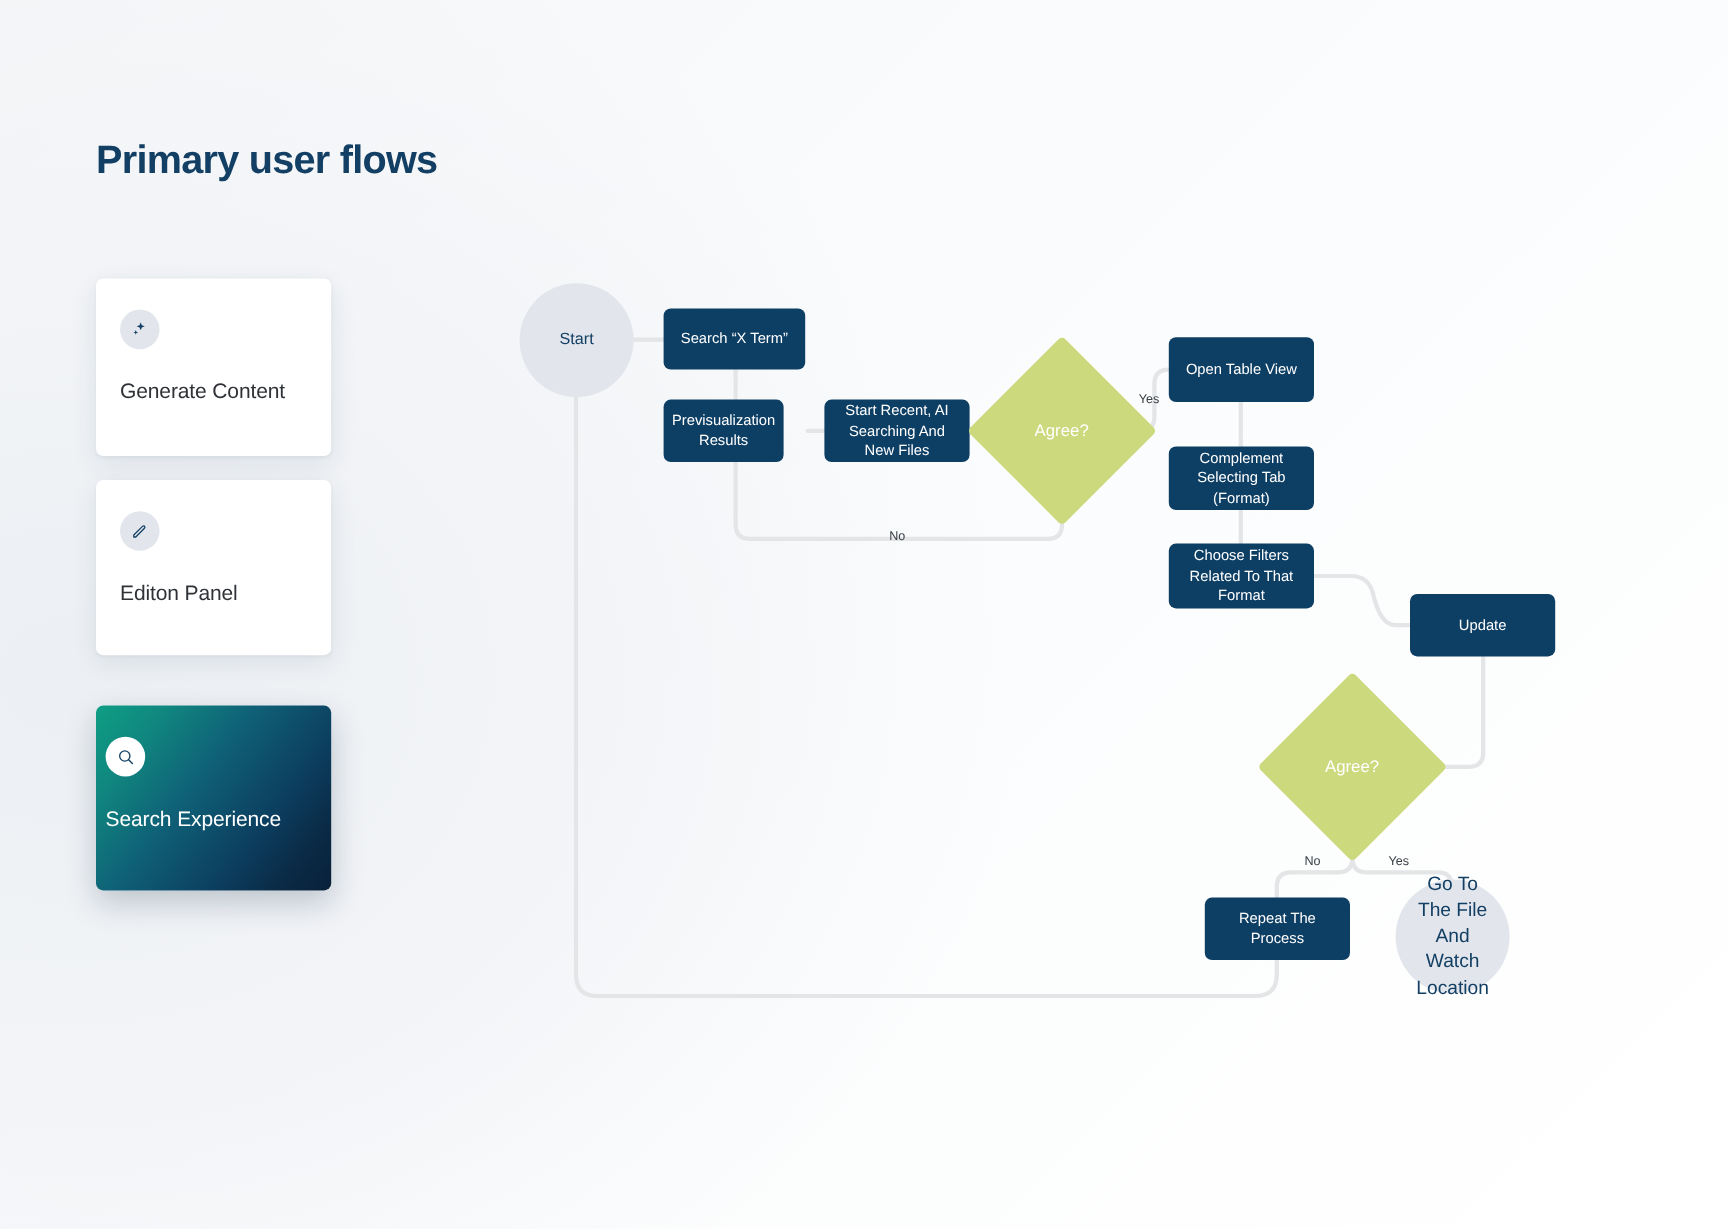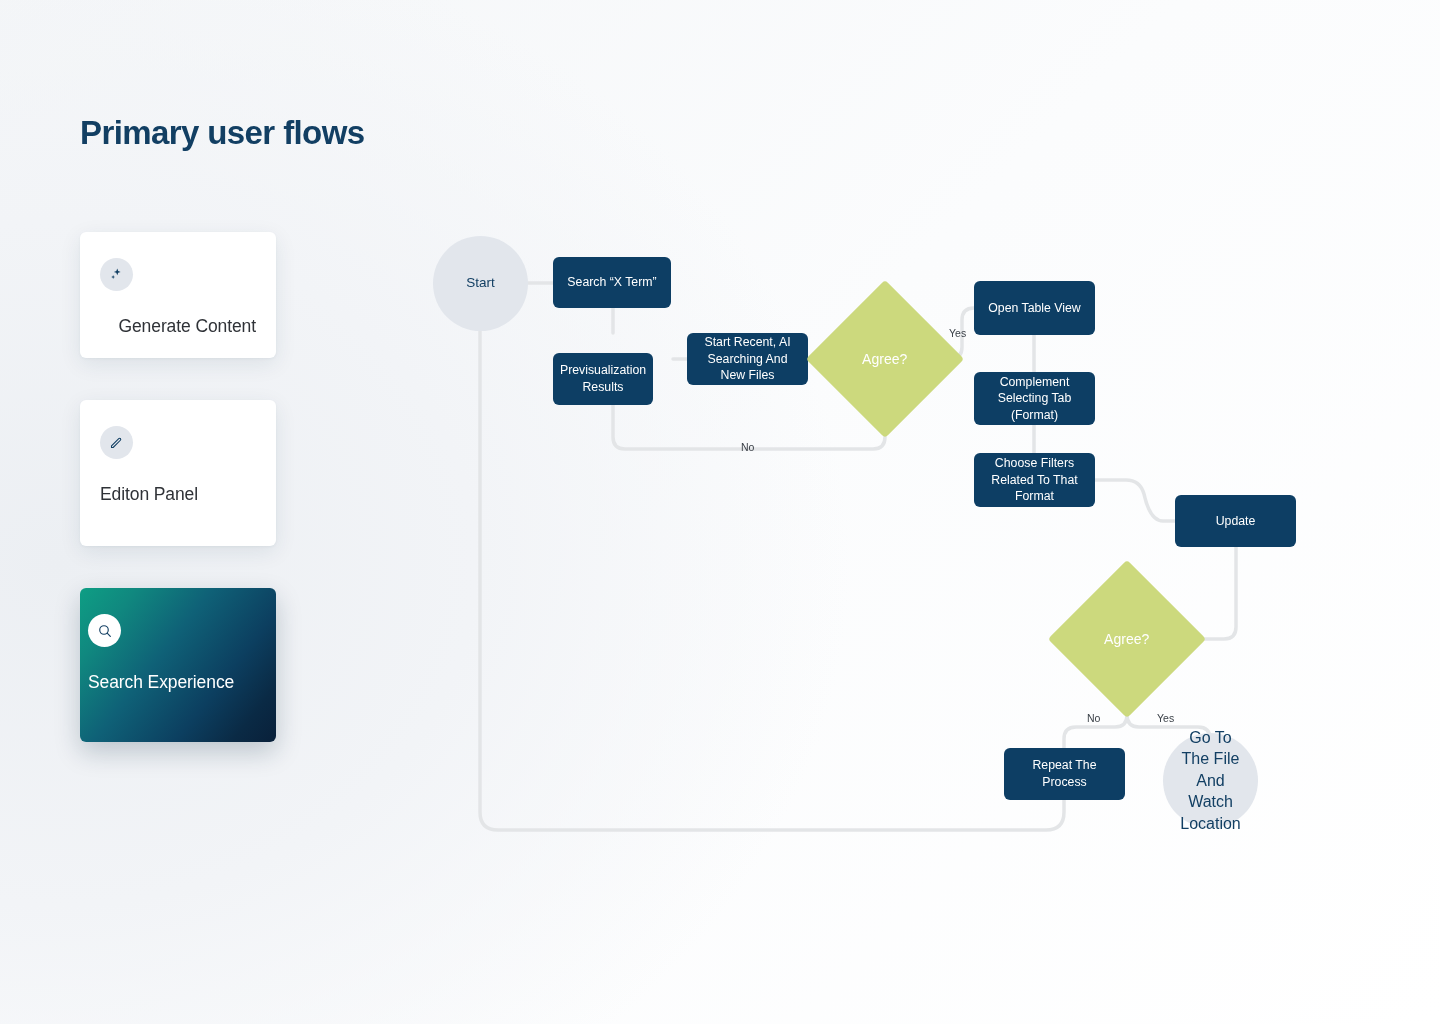--- a/index.html
+++ b/index.html
@@ -34,21 +34,21 @@
   
   .card {
     position: absolute;
     left: 80px;
     width: 196px;
     border-radius: 6px;
     background: #ffffff;
     box-shadow: 0 6px 22px rgba(26, 52, 80, 0.09), 0 1px 3px rgba(26,52,80,0.05);
     padding: 26px 20px 22px 20px;
   }
-  #card-generate-content { top: 232px; height: 126px; text-align: right; }
+  #card-generate-content { top: 232px; height: 148px; }
   #card-editon-panel     { top: 400px; height: 146px; }
 
   #card-search-experience {
     position: absolute;
     left: 80px;
     top: 588px;
     width: 196px;
     height: 154px;
     border-radius: 6px;
     padding: 26px 20px 22px 8px;
@@ -200,21 +200,21 @@
   </svg>
 
   <div class="node node-terminal" style="left:433px; top:236px; width:95px; height:95px;">
     <span>Start</span>
   </div>
 
   <div class="node node-box" style="left:553px; top:257px; width:118px; height:51px;">
     <span>Search “X Term”</span>
   </div>
 
-  <div class="node node-box" style="left:553px; top:333px; width:100px; height:52px;margin-top:20px;">
+  <div class="node node-box" style="left:553px; top:333px; width:100px; height:52px;">
     <span>Previsualization Results</span>
   </div>
 
   <div class="node node-box" style="left:687px; top:333px; width:121px; height:52px;">
     <span>Start Recent, AI Searching And New Files</span>
   </div>
 
   <div class="node node-decision" style="left:829px; top:303px;">
     <span>Agree?</span>
   </div>

